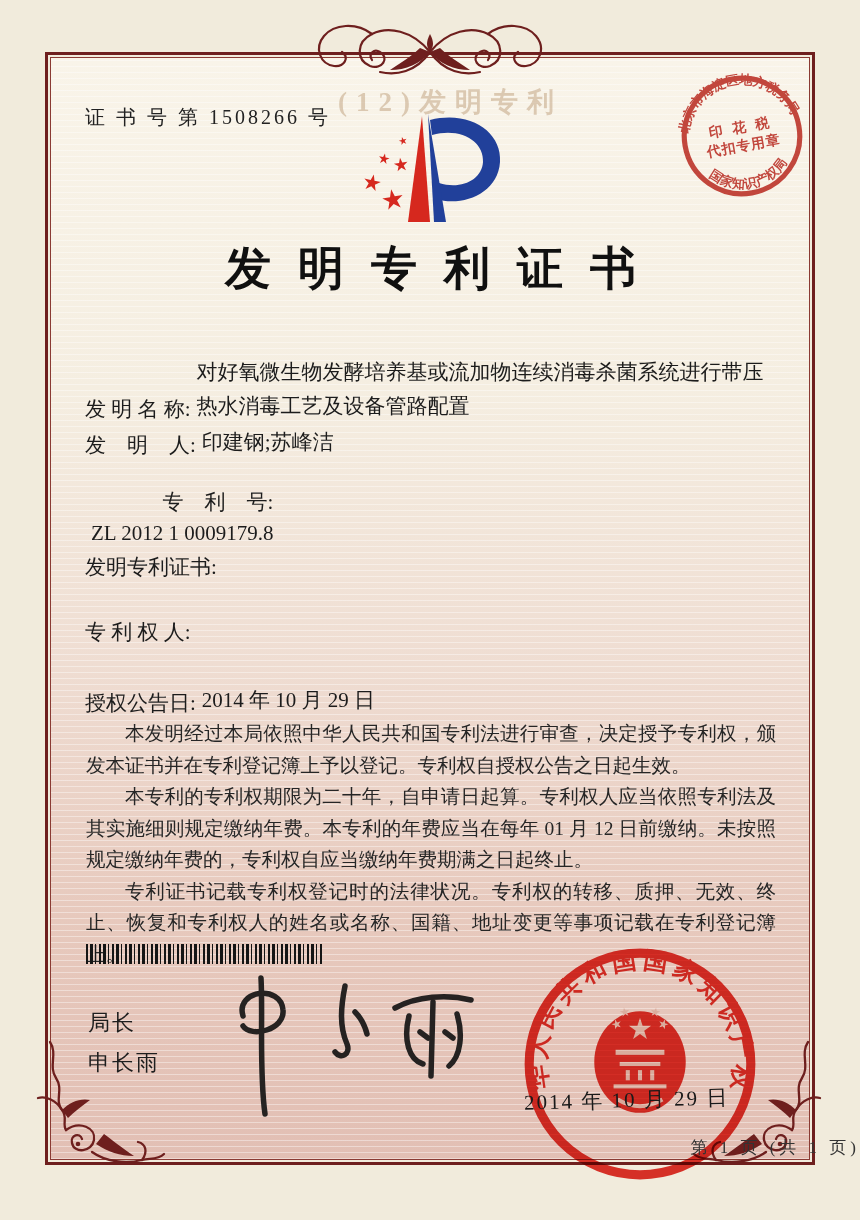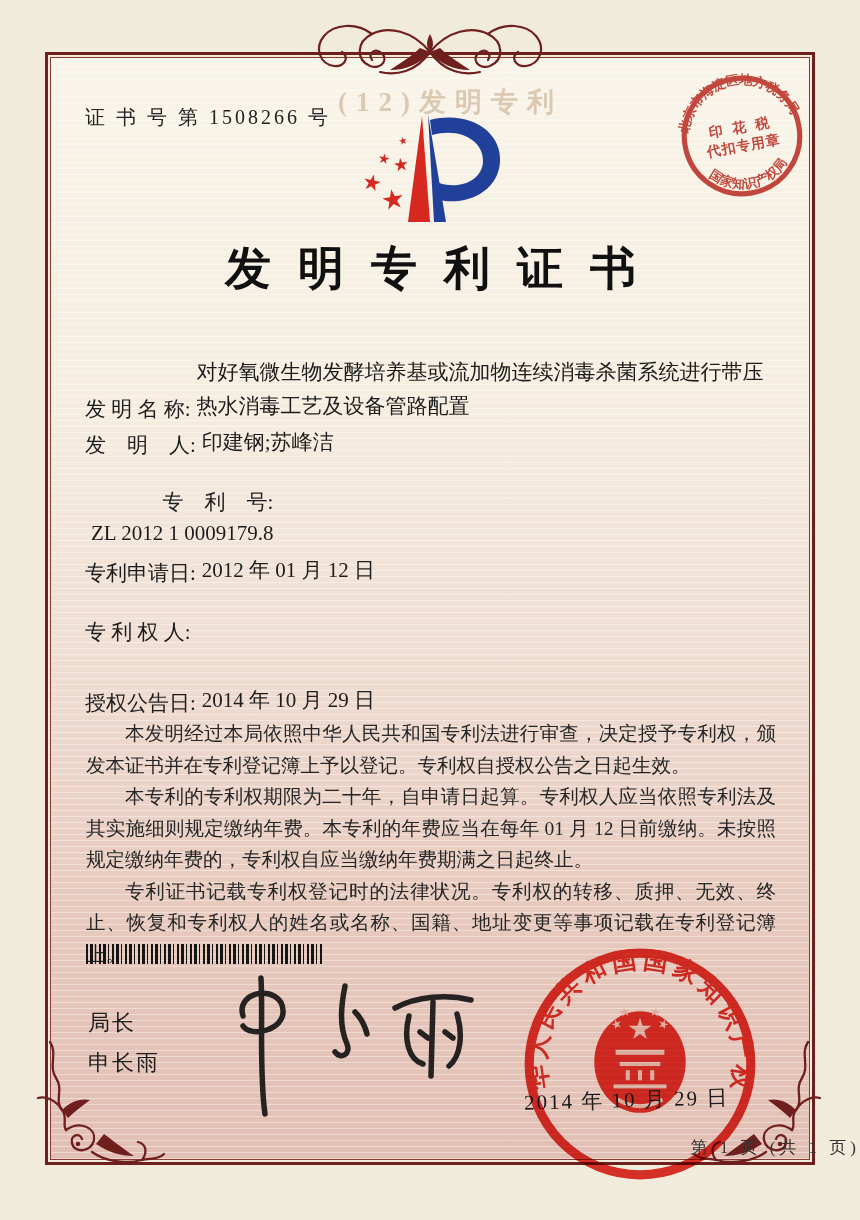--- a/index.html
+++ b/index.html
@@ -157,22 +157,21 @@
   </div>
   <div class="abs field-row row-inventor">
     <span class="f-label">发　明　人:</span>
     <span class="f-value">印建钢;苏峰洁</span>
   </div>
   <div class="abs field-row row-patno">
     <span class="f-label">专　利　号:</span>
     <span class="f-value">ZL 2012 1 0009179.8</span>
   </div>
   <div class="abs field-row row-filing">
-    <span class="f-label">专利申请日:</span>
-    <span class="f-value">2012 年 01 月 12 日</span>
+    <span class="f-label">发明专利证书:</span>
   </div>
   <div class="abs field-row row-patentee">
     <span class="f-label">专 利 权 人:</span>
   </div>
   <div class="abs field-row row-grant">
     <span class="f-label">授权公告日:</span>
     <span class="f-value">2014 年 10 月 29 日</span>
   </div>
 
   <div class="abs body-text">

